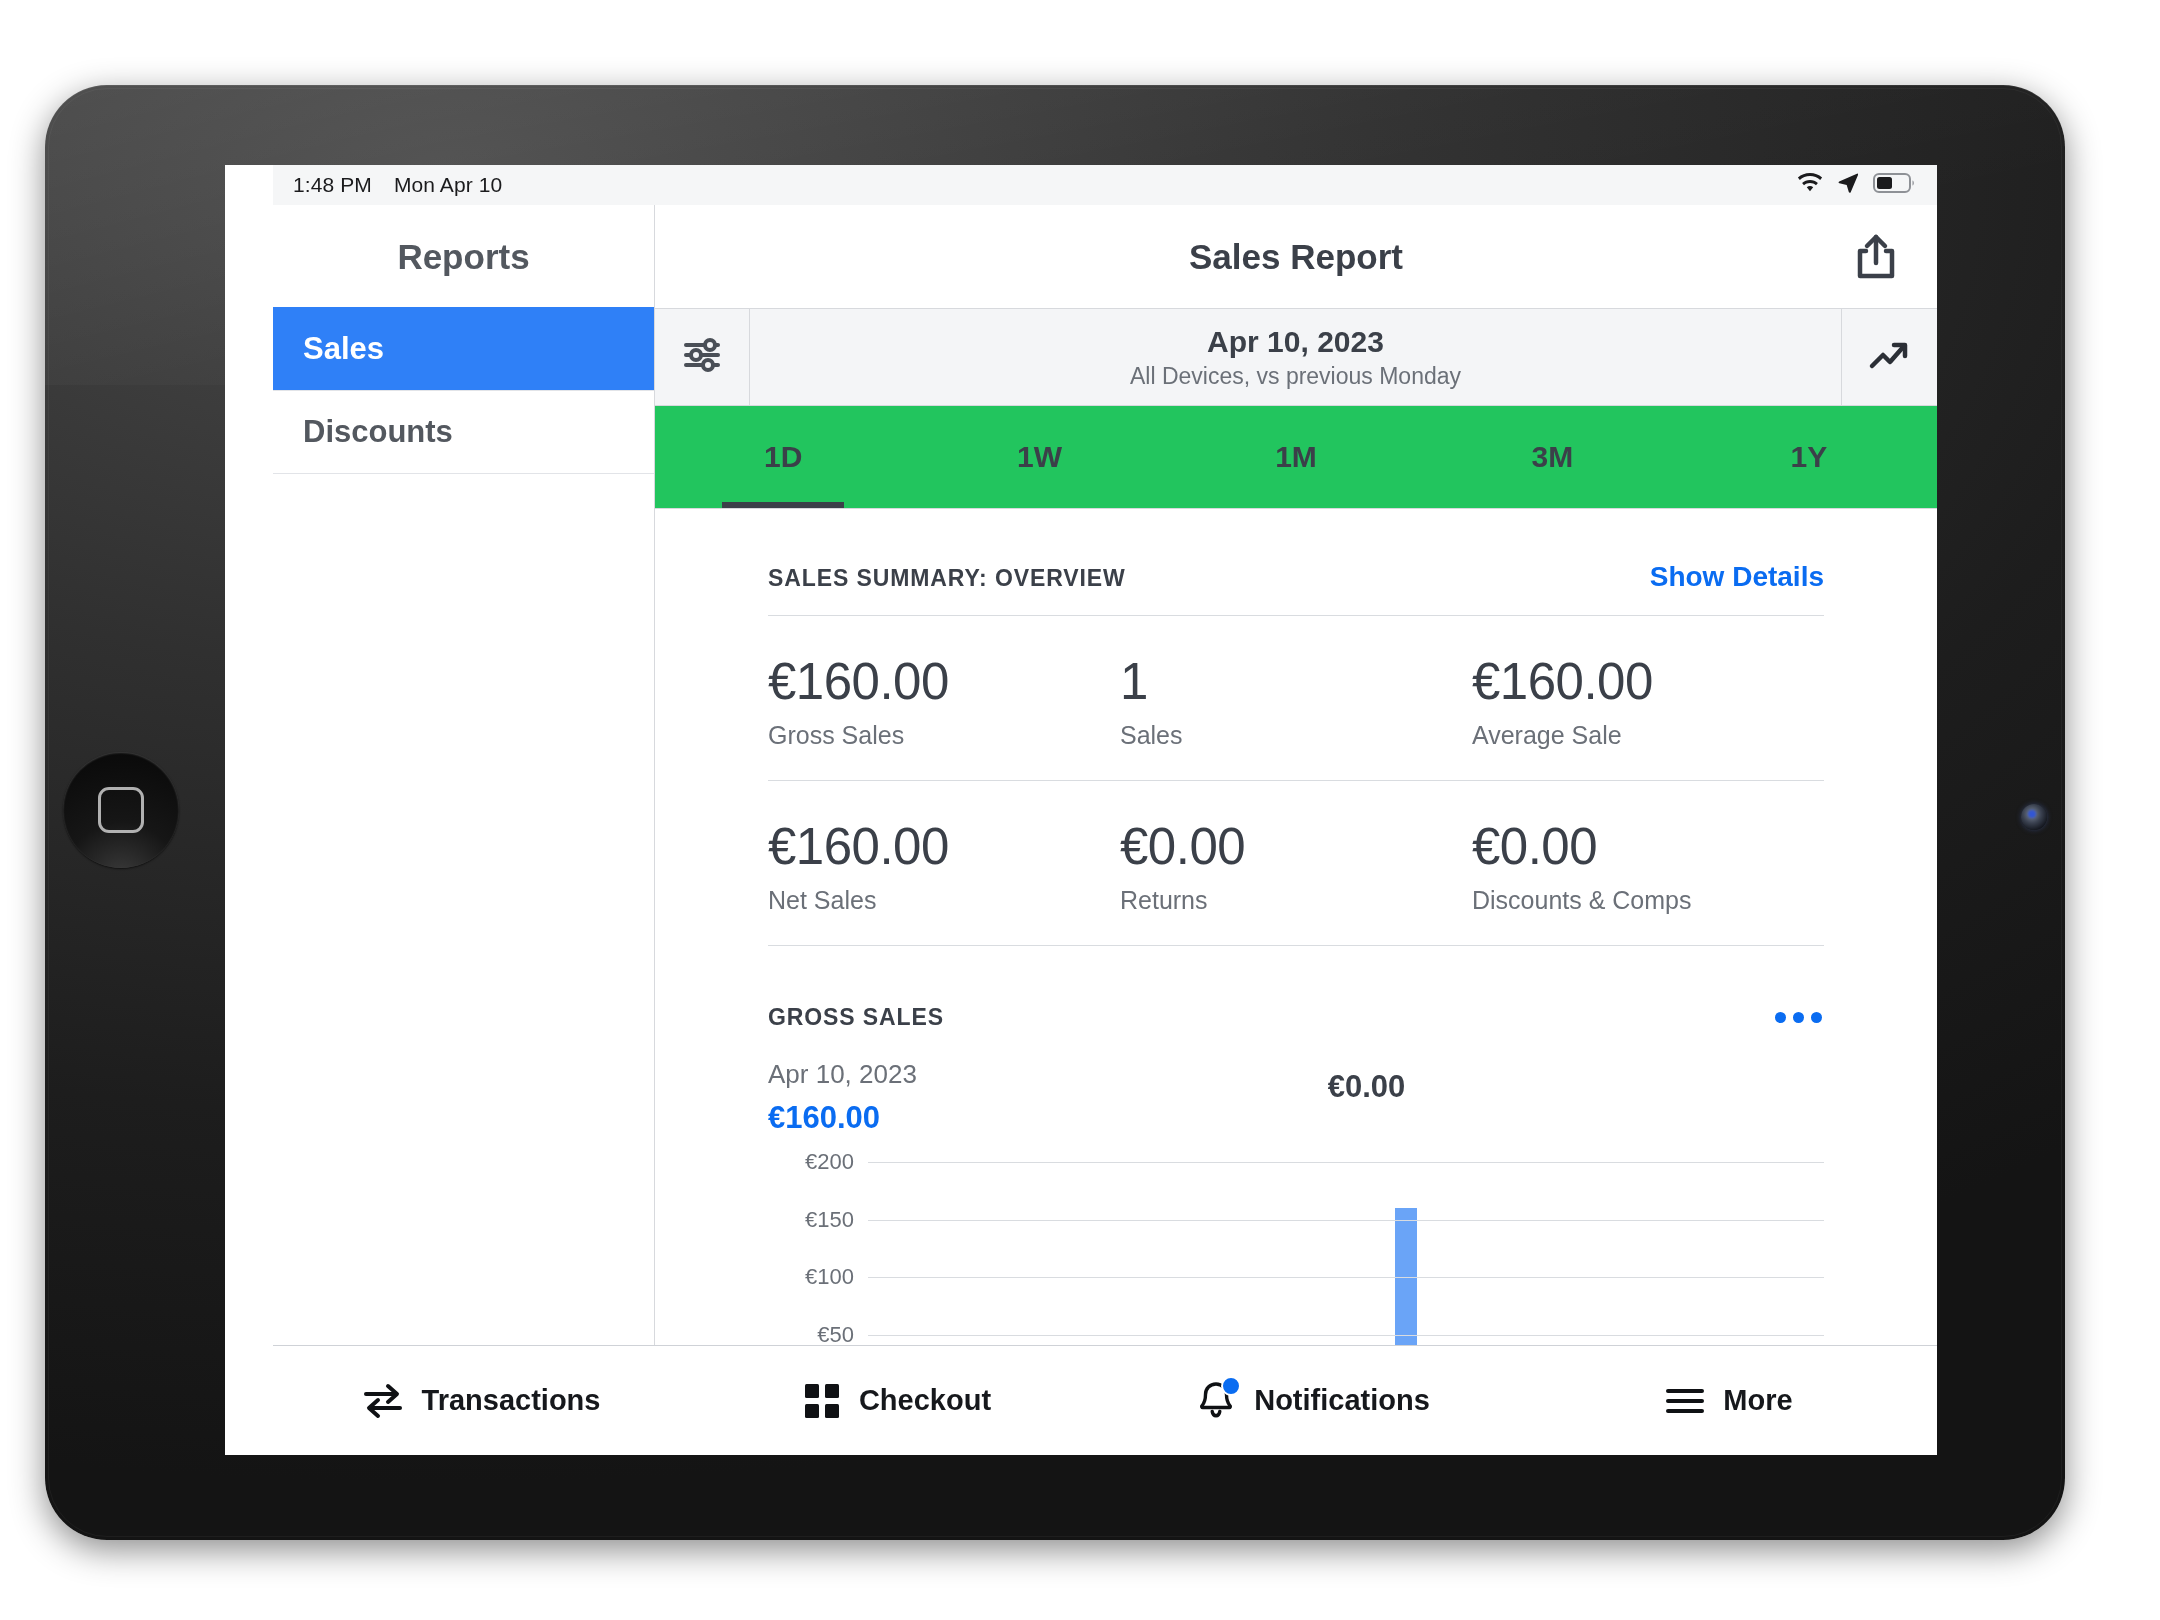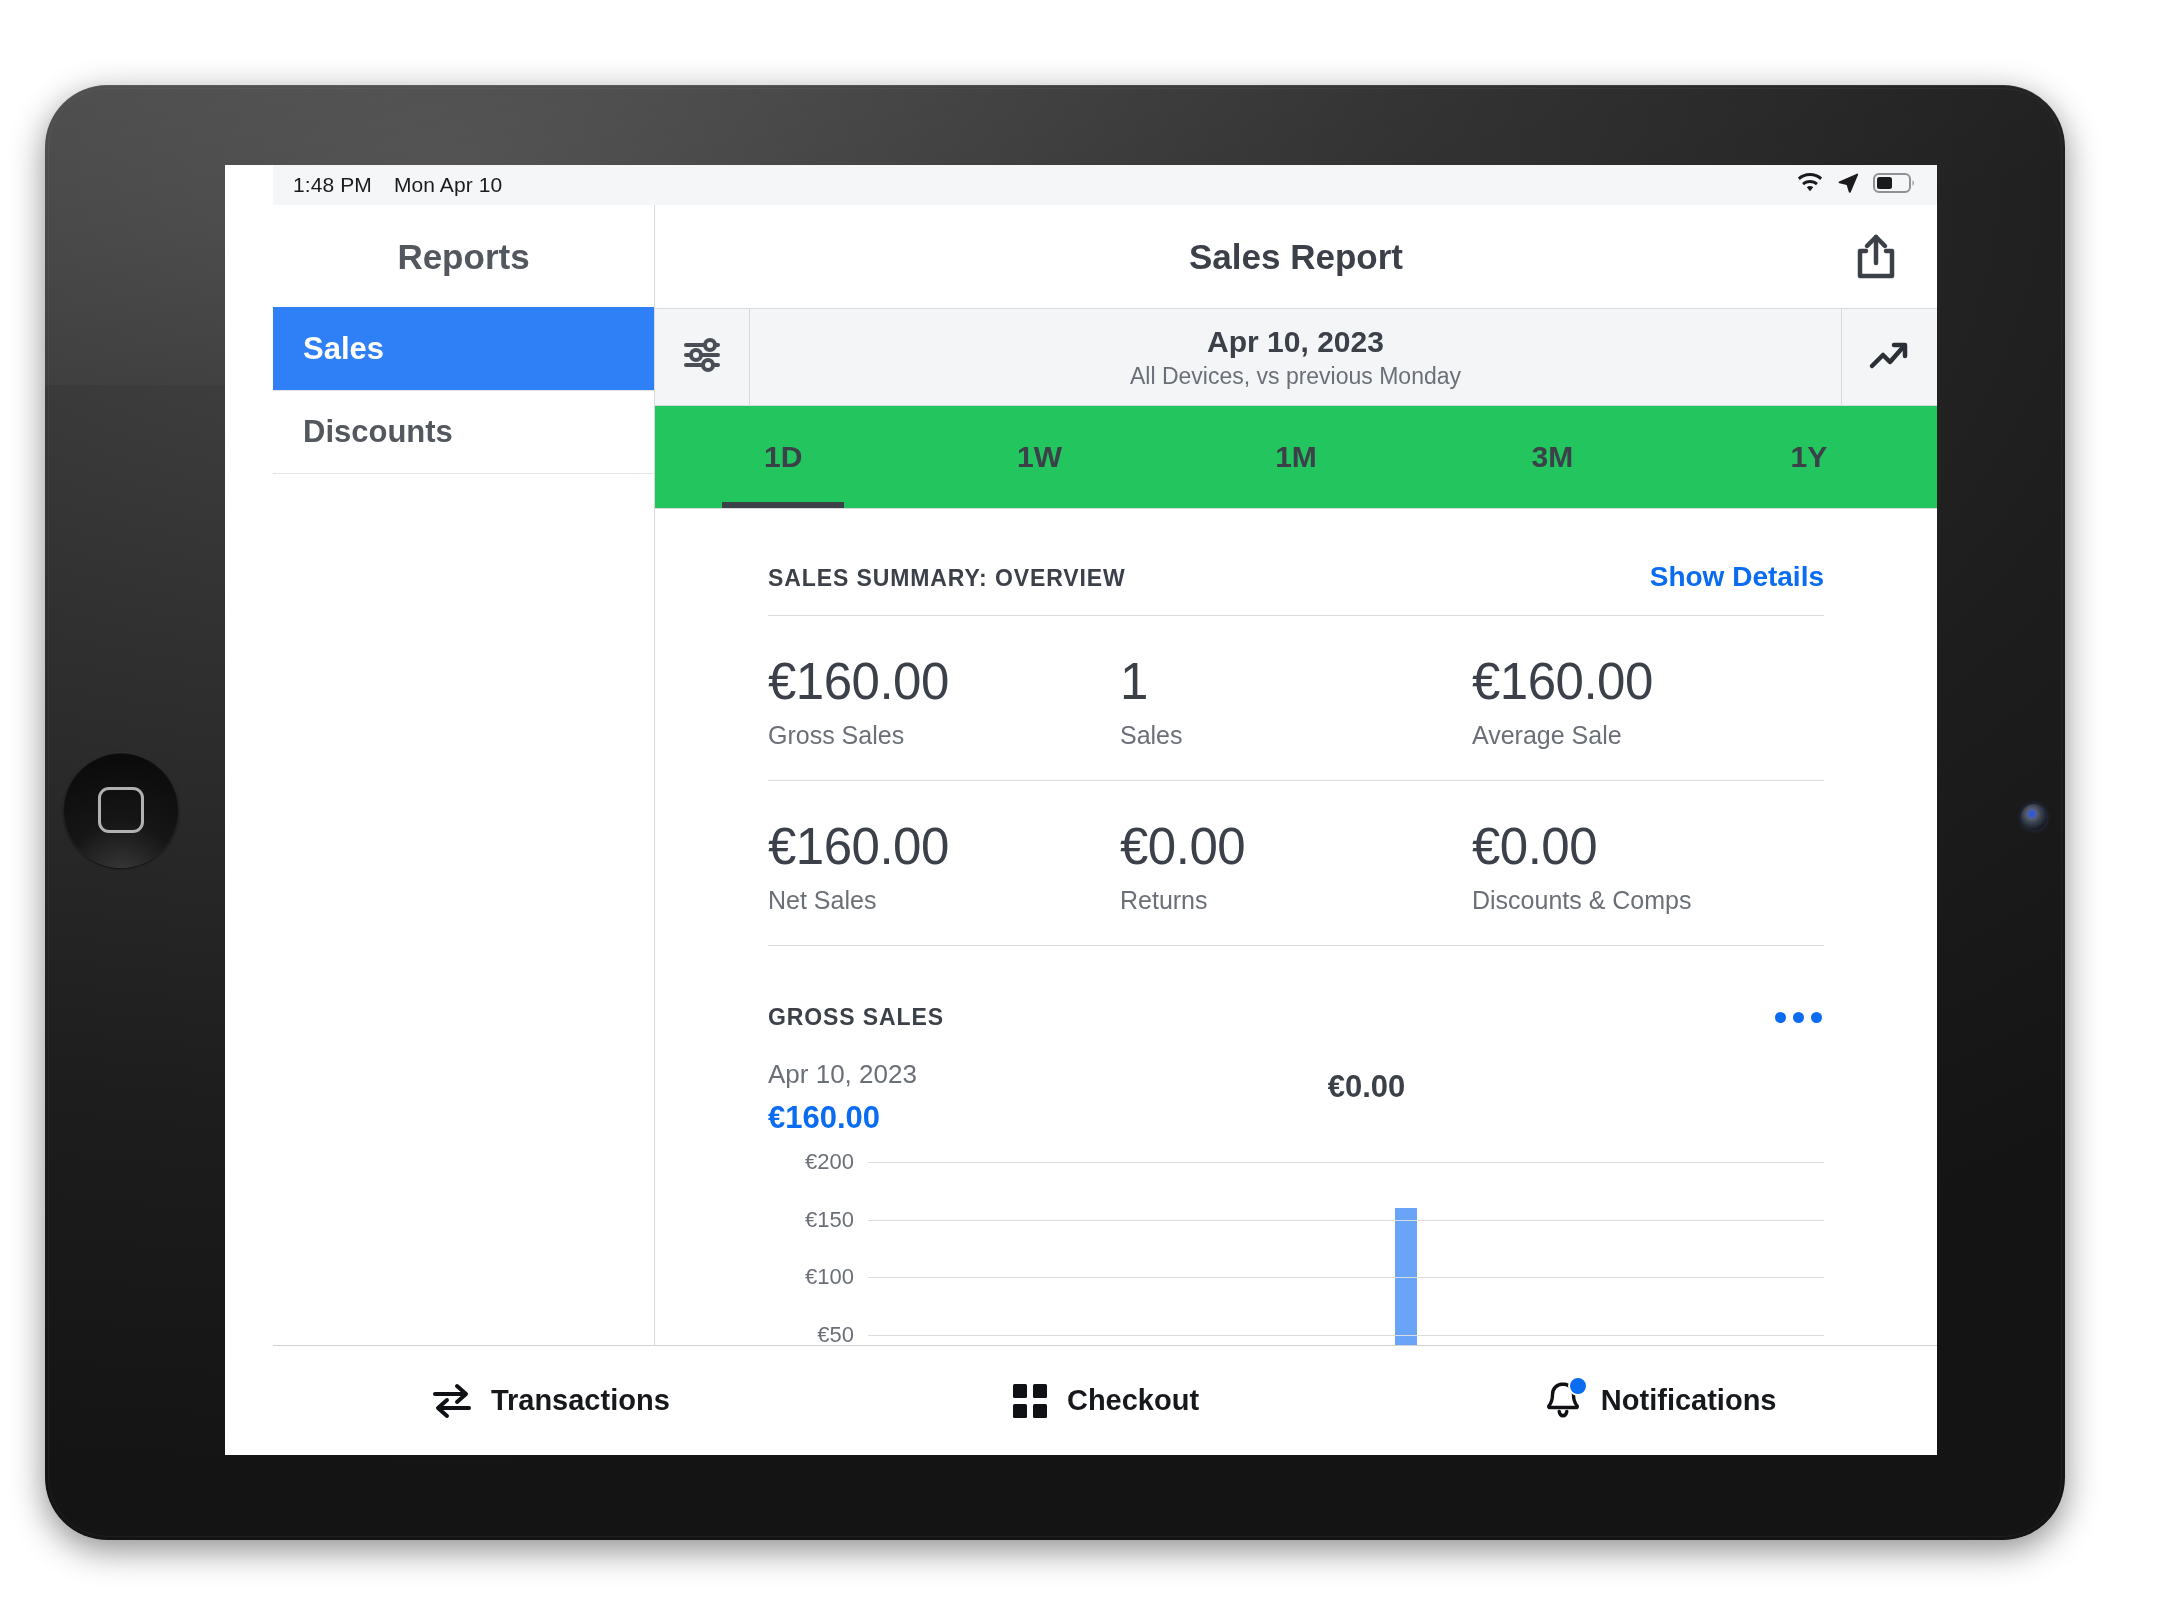--- a/index.html
+++ b/index.html
@@ -404,15 +404,25 @@
     <div class="tab-item">
       <span class="tab-icon">
         <svg width="40" height="42" viewBox="0 0 40 42">
           <path d="M20 4c-6.1 0-10.5 4.6-10.5 10.6 0 7.4-2.3 9.8-3.6 11.3-.5.6-.1 1.6.8 1.6h26.6c.9 0 1.3-1 .8-1.6-1.3-1.5-3.6-3.9-3.6-11.3C30.5 8.6 26.1 4 20 4z" fill="none" stroke="#0f1114" stroke-width="3.4" stroke-linejoin="round"></path>
           <path d="M16.2 31.5c.4 2.6 1.9 4.3 3.8 4.3s3.4-1.7 3.8-4.3" fill="none" stroke="#0f1114" stroke-width="3.4" stroke-linecap="round"></path>
         </svg>
         <span id="notif-badge"></span>
       </span>
       <span class="tab-label">Notifications</span>
     </div>
+    <div class="tab-item">
+      <span class="tab-icon">
+        <svg width="40" height="32" viewBox="0 0 40 32">
+          <line x1="3" y1="6" x2="37" y2="6" stroke="#0f1114" stroke-width="4" stroke-linecap="round"></line>
+          <line x1="3" y1="16" x2="37" y2="16" stroke="#0f1114" stroke-width="4" stroke-linecap="round"></line>
+          <line x1="3" y1="26" x2="37" y2="26" stroke="#0f1114" stroke-width="4" stroke-linecap="round"></line>
+        </svg>
+      </span>
+      <span class="tab-label">More</span>
+    </div>
   </div>
 
 </div>
 
 </body></html>

